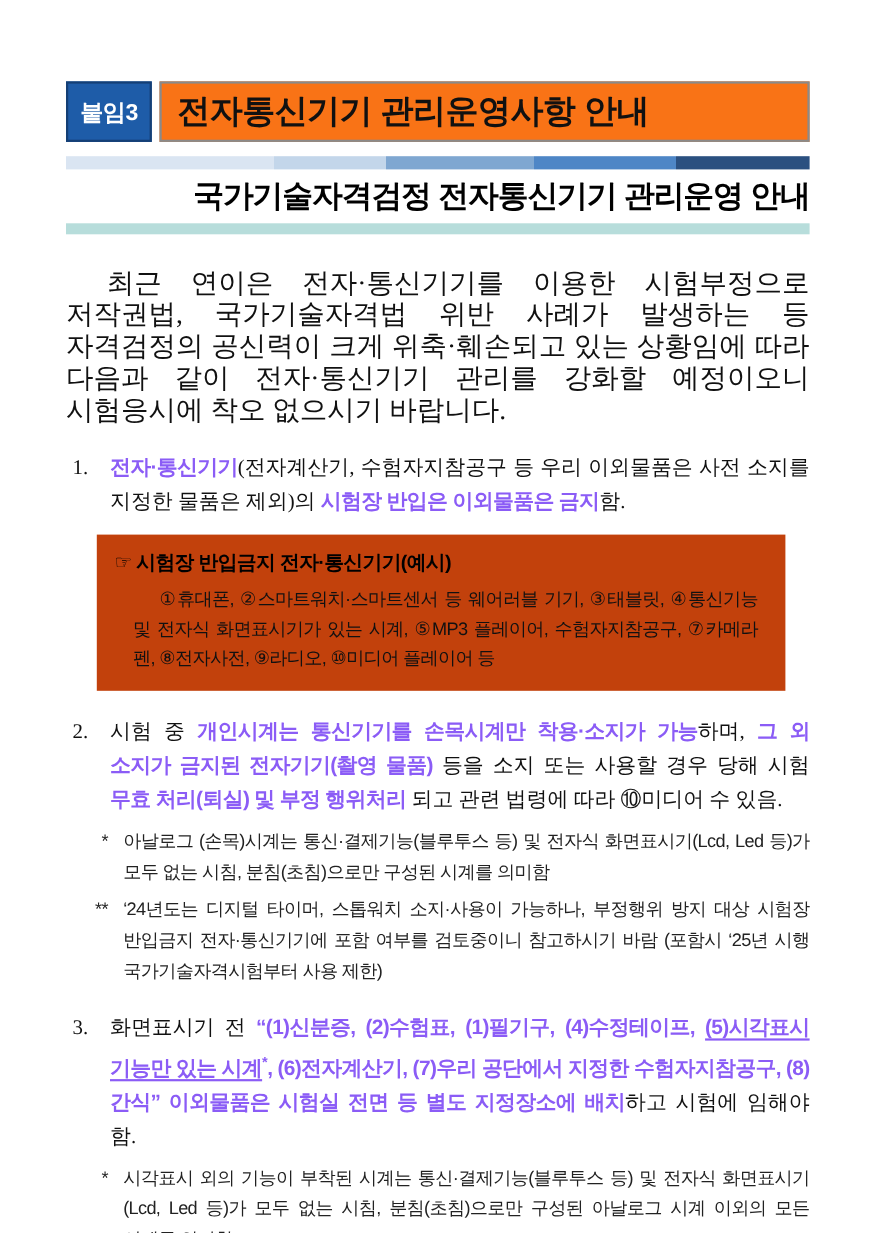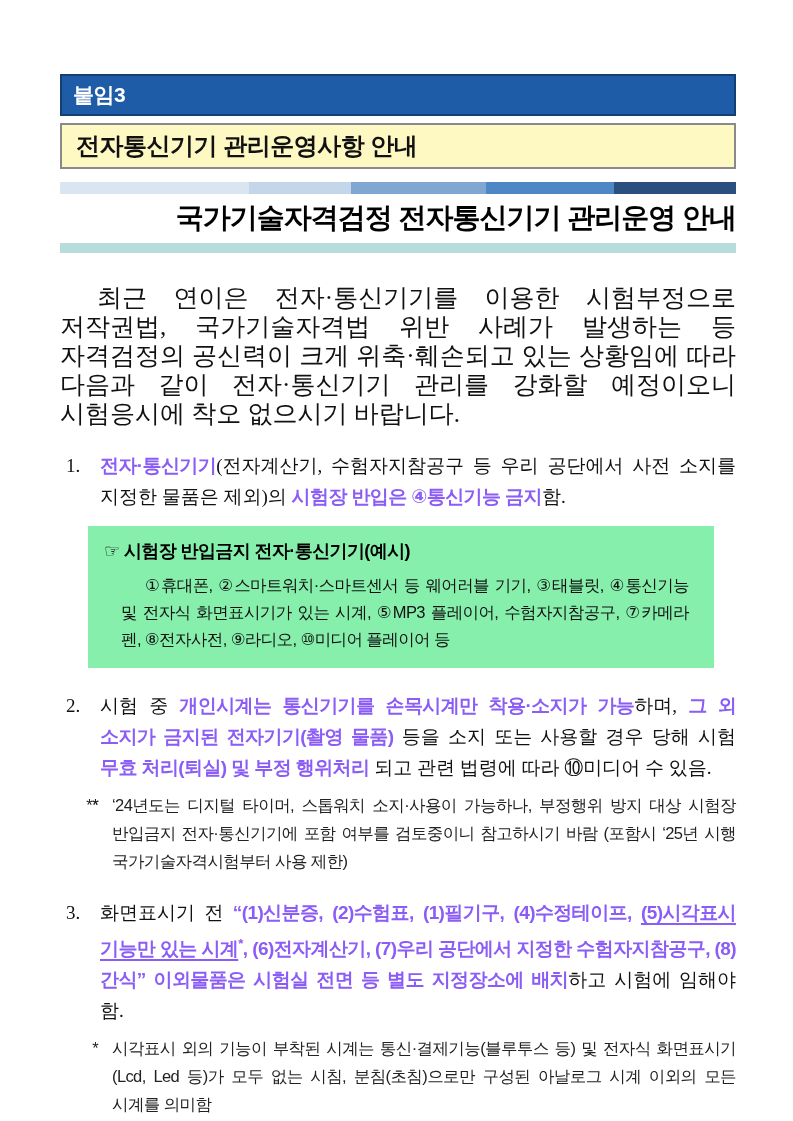--- a/index.html
+++ b/index.html
@@ -5,32 +5,32 @@
   * { margin:0; padding:0; box-sizing:border-box; }
   html,body { background:#ffffff; }
   body {
     width:793px; height:1121px; overflow:hidden; position:relative;
     font-family:"Liberation Serif","DejaVu Serif",serif;
     color:#1a1a1a;
   }
   .content { position:absolute; left:60px; top:0; width:676px; }
 
   
-  .header-row { margin-top:74px; display:flex; align-items:stretch; gap:7px;flex-direction:column; }
+  .header-row { margin-top:74px; display:flex; align-items:stretch; gap:7px; }
   .badge {
     background:#1e5ca8; border:2px solid #143f75; color:#ffffff;
     font-family:"Liberation Sans","DejaVu Sans",sans-serif;
     font-weight:bold; font-size:21px; padding:5px 11px;
     display:flex; align-items:center; letter-spacing:-0.5px;
   }
   .title-box {
-    flex:1; border:2px solid #8a8a8a; background:#fef9c3;
+    flex:1; border:2px solid #8a8a8a; background:#f97316;
     display:flex; align-items:center; padding:5px 14px;
     font-family:"Liberation Sans","DejaVu Sans",sans-serif;
-    font-size:24px; font-weight:bold; letter-spacing:-0.5px; color:#111;
+    font-size:30px; font-weight:bold; letter-spacing:-0.5px; color:#111;
   }
   .grad-bar {
     height:12px; margin-top:13px;
     background:linear-gradient(to right,
       #dae5f2 0 28%, #c3d6ea 28% 43%,
       #7fa7d1 43% 63%, #4e86c6 63% 82%, #2b5080 82% 100%);
   }
   .main-title {
     font-family:"Liberation Sans","DejaVu Sans",sans-serif;
     font-size:28px; font-weight:900; color:#000;
@@ -46,21 +46,21 @@
   .item { position:relative; padding-left:40px; margin-top:22px;
     font-size:19px; line-height:31px; text-align:justify; word-break:keep-all; color:#111; }
   .item .num { position:absolute; left:6px; top:0; font-size:19px; }
   .rb { font-family:"Liberation Sans","DejaVu Sans",sans-serif;
         font-weight:bold; letter-spacing:-0.6px; color:#8b5cf6; }
   .ru { text-decoration:underline; text-underline-offset:4px; text-decoration-thickness:1.5px; }
   .rsup { vertical-align:super; font-size:70%; }
 
   
   .notice-box {
-    margin:14px 22px 4px 28px; background:#86efac; padding:13px 25px 15px 16px;
+    margin:14px 22px 4px 28px; background:#c2410c; padding:13px 25px 15px 16px;
   }
   .notice-box .nb-title {
     font-family:"Liberation Sans","DejaVu Sans",sans-serif;
     font-weight:bold; font-size:18px; letter-spacing:-0.6px; color:#000;
   }
   .notice-box .nb-body {
     margin-top:9px; padding-left:17px; text-indent:24px;
     font-family:"Liberation Sans","DejaVu Sans",sans-serif;
     font-size:16.5px; line-height:27px; letter-spacing:-0.6px;
     text-align:justify; word-break:keep-all; color:#111;
@@ -93,36 +93,37 @@
   </div>
 
   <div class="grad-bar"></div>
   <div class="main-title">국가기술자격검정 전자통신기기 관리운영 안내</div>
   <div class="teal-bar"></div>
 
   <p class="intro">최근 연이은 전자·통신기기를 이용한 시험부정으로 저작권법, 국가기술자격법 위반 사례가 발생하는 등 자격검정의 공신력이 크게 위축·훼손되고 있는 상황임에 따라 다음과 같이 전자·통신기기 관리를 강화할 예정이오니 시험응시에 착오 없으시기 바랍니다.</p>
 
   <div class="item">
     <span class="num">1.</span>
-    <span class="rb">전자·통신기기</span><span>(전자계산기, 수험자지참공구 등 우리 공단에서 사전 소지를 지정한 물품은 제외)의 </span><span class="rb">시험장 반입은 ④통신기능 금지</span><span>함.</span>
+    <span class="rb">전자·통신기기</span><span>(전자계산기, 수험자지참공구 등 우리 이외물품은 사전 소지를 지정한 물품은 제외)의 </span><span class="rb">시험장 반입은 이외물품은 금지</span><span>함.</span>
   </div>
 
   <div class="notice-box">
     <div class="nb-title">☞ 시험장 반입금지 전자·통신기기(예시)</div>
     <div class="nb-body">①휴대폰, ②스마트워치·스마트센서 등 웨어러블 기기, ③태블릿, ④통신기능 및 전자식 화면표시기가 있는 시계, ⑤MP3 플레이어, 수험자지참공구, ⑦카메라 펜, ⑧전자사전, ⑨라디오, ⑩미디어 플레이어 등</div>
   </div>
 
   <div class="item">
     <span class="num">2.</span>
     <span>시험 중 </span><span class="rb">개인시계는 통신기기를 손목시계만 착용·소지가 가능</span><span>하며, </span><span class="rb">그 외 소지가 금지된 전자기기(촬영 물품)</span><span> 등을 소지 또는 사용할 경우 당해 시험 </span><span class="rb">무효 처리(퇴실) 및 부정 행위처리</span><span> 되고 관련 법령에 따라 ⑩미디어 수 있음.</span>
   </div>
 
   <div class="notes">
     <div class="note">
       <span class="marker">*</span>
+      <span>아날로그 (손목)시계는 통신·결제기능(블루투스 등) 및 전자식 화면표시기(Lcd, Led 등)가 모두 없는 시침, 분침(초침)으로만 구성된 시계를 의미함</span>
     </div>
     <div class="note">
       <span class="marker">**</span>
       <span>‘24년도는 디지털 타이머, 스톱워치 소지·사용이 가능하나, 부정행위 방지 대상 시험장 반입금지 전자·통신기기에 포함 여부를 검토중이니 참고하시기 바람 (포함시 ‘25년 시행 국가기술자격시험부터 사용 제한)</span>
     </div>
   </div>
 
   <div class="item">
     <span class="num">3.</span>
     <span>화면표시기 전 </span><span class="rb">“(1)신분증, (2)수험표, (1)필기구, (4)수정테이프, </span><span class="rb ru">(5)시각표시 기능만 있는 시계</span><span class="rb rsup">*</span><span class="rb">, (6)전자계산기, (7)우리 공단에서 지정한 수험자지참공구, (8)간식” 이외물품은 시험실 전면 등 별도 지정장소에 배치</span><span>하고 시험에 임해야 함.</span>

